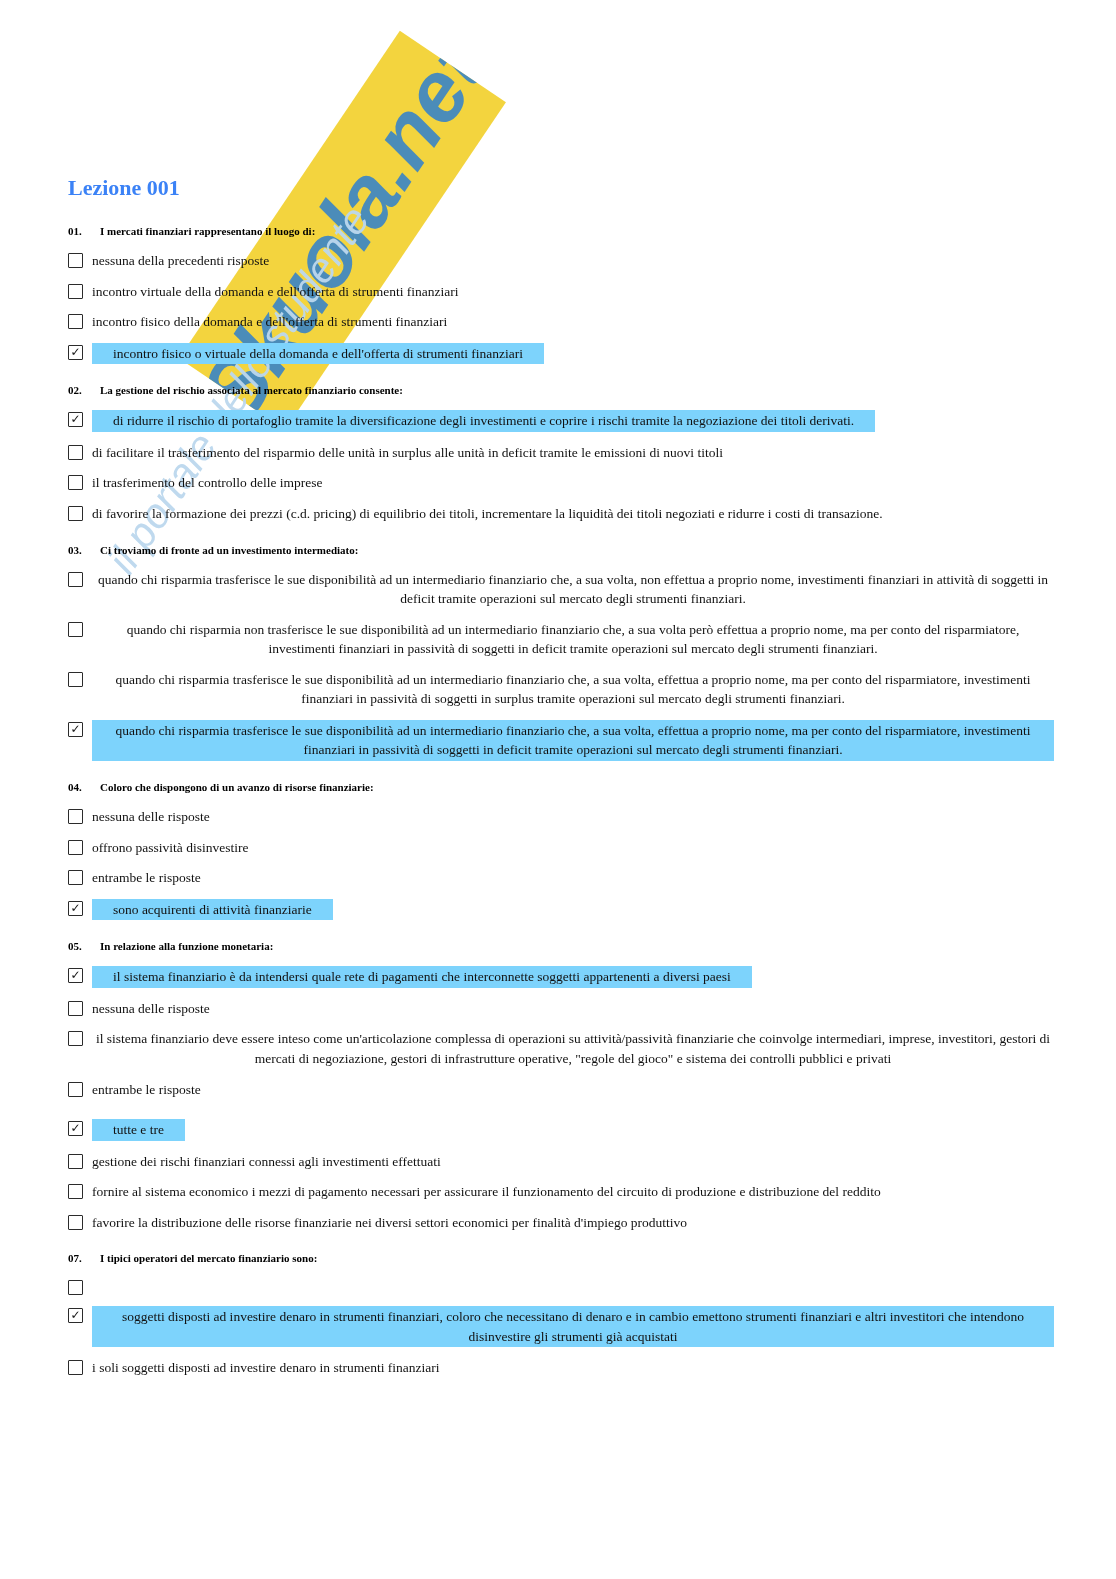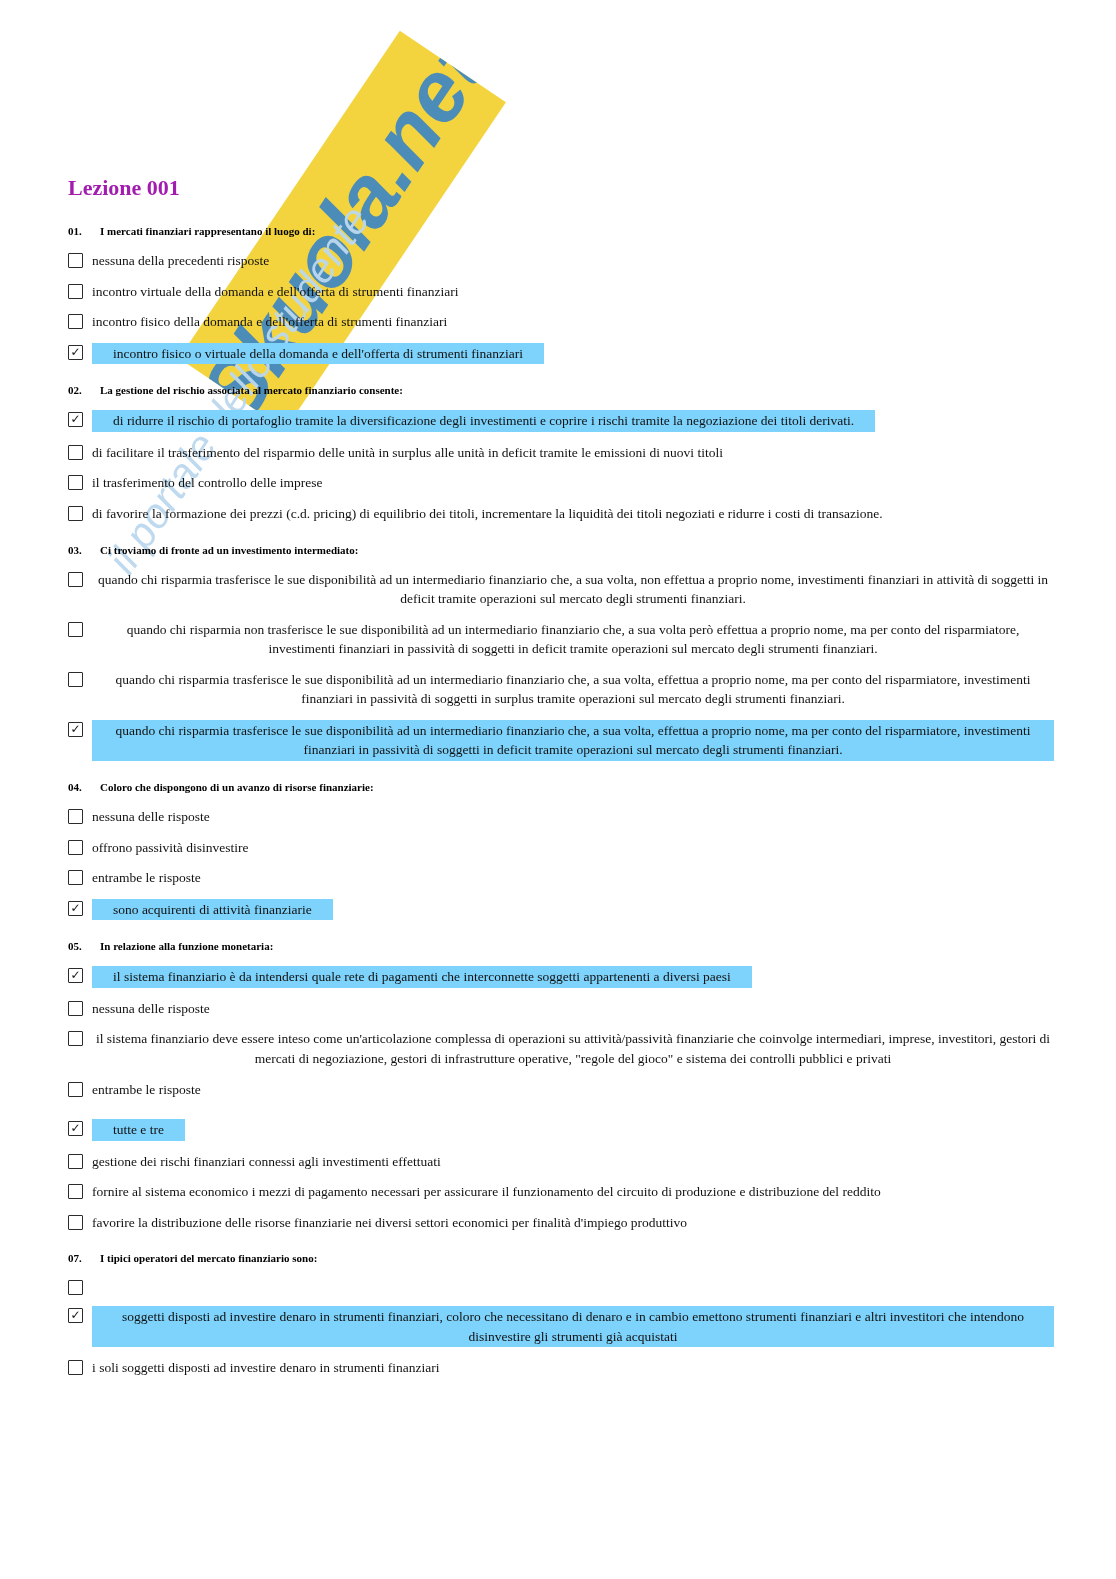--- a/index.html
+++ b/index.html
@@ -28,21 +28,21 @@
   .wm-tagline{
     position:absolute;left:118px;top:545px;
     transform:rotate(-56deg);transform-origin:0 50%;
     font-family:"Liberation Sans", sans-serif;
     font-style:italic;font-size:42px;color:#bcd8ee;
     white-space:nowrap;opacity:.95;
   }
   
   .content{position:relative;z-index:1;padding:175px 62px 0 68px;}
   .doc-title{
-    font-size:22px;font-weight:bold;margin:0 0 24px 0;color:#a21caf;
+    font-size:22px;font-weight:bold;margin:0 0 24px 0;color:#3b82f6;
   }
   .question{margin:0 0 20px 0;}
   .q-heading{
     font-weight:bold;font-size:11px;margin:0 0 14px 0;color:#000;
   }
   .q-num{display:inline-block;width:32px;}
   .option{
     display:flex;align-items:flex-start;
     margin:0 0 11px 0;
     font-size:13.5px;line-height:1.45;

